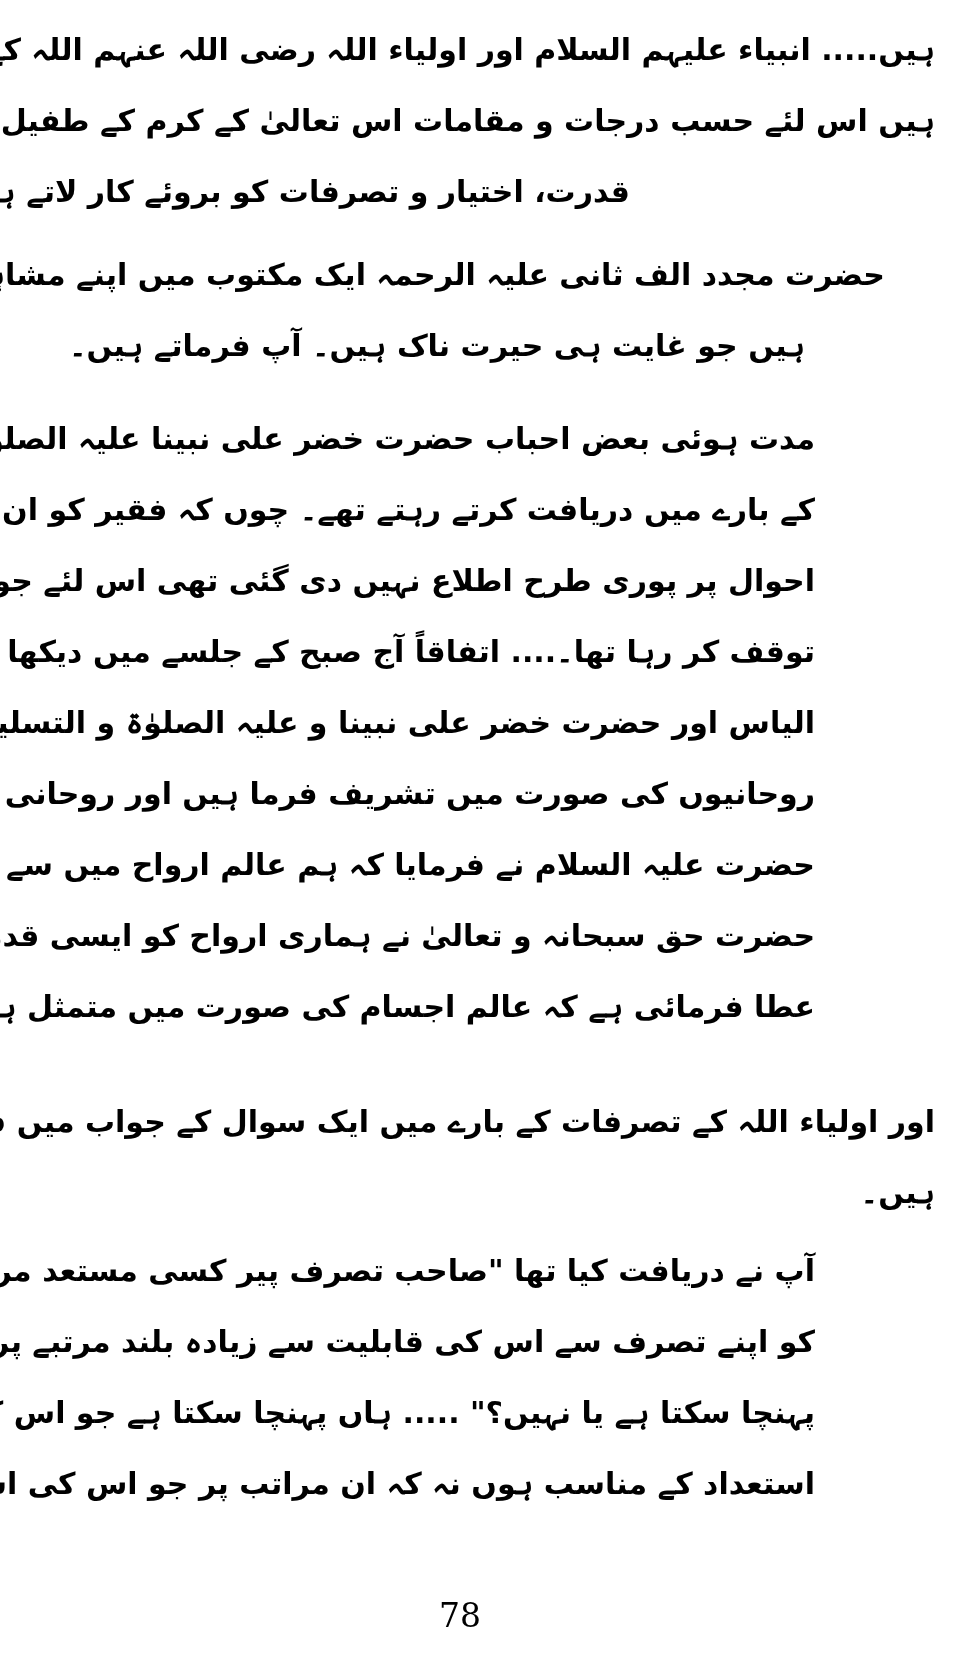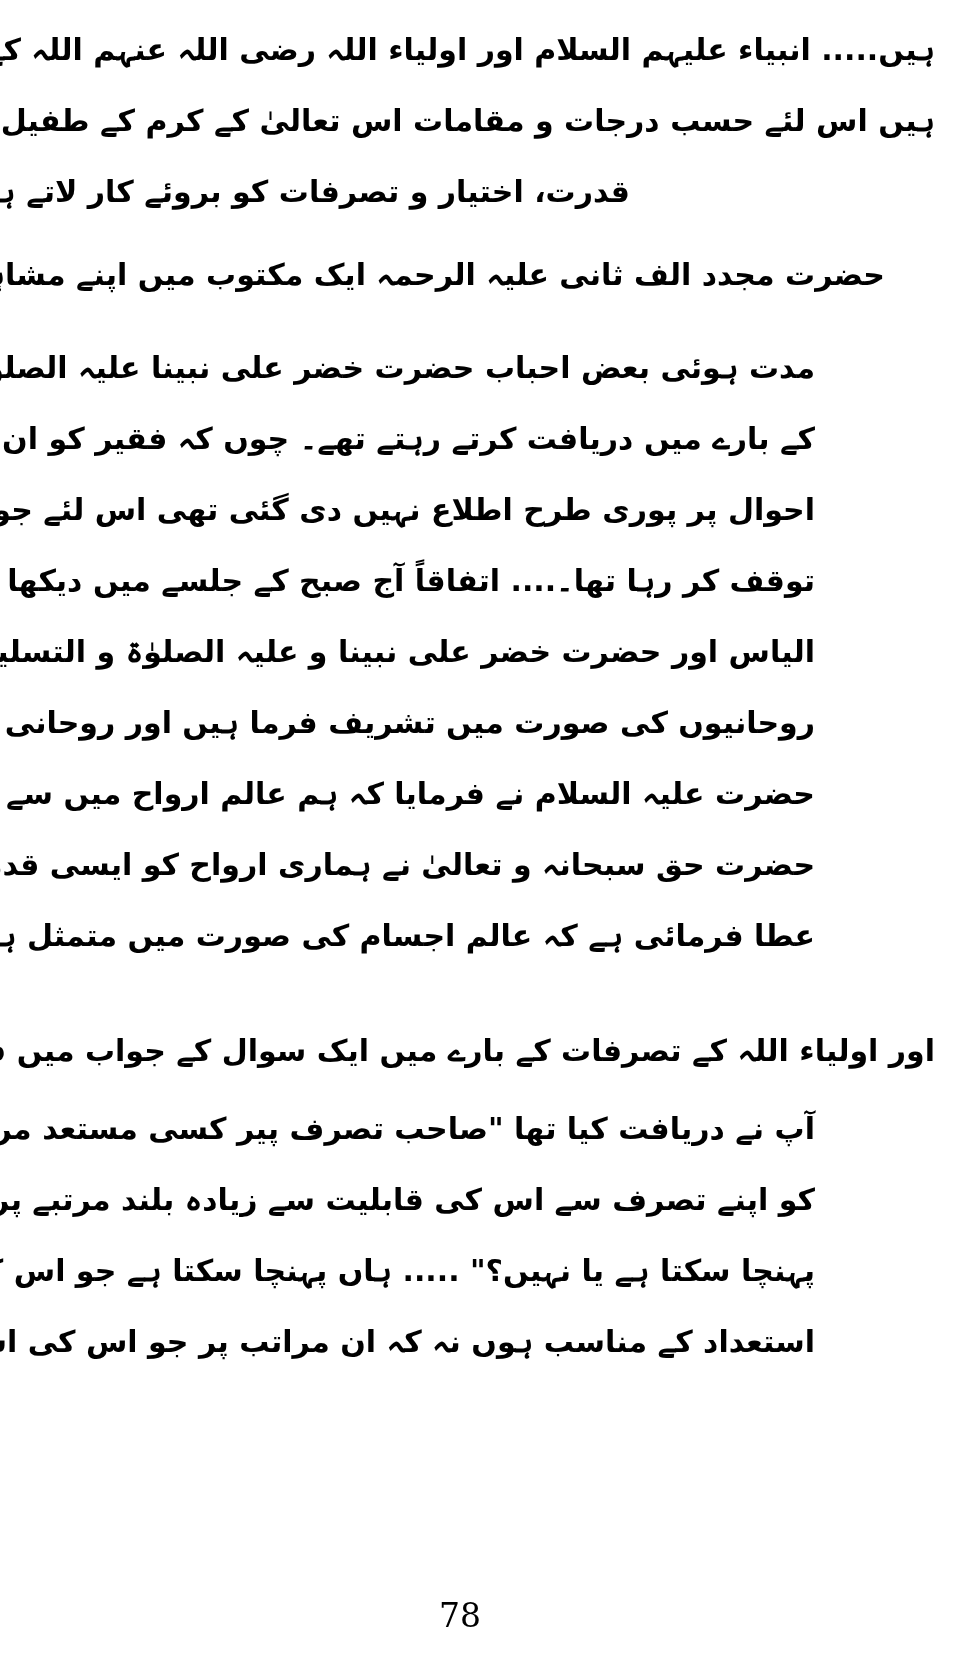--- a/index.html
+++ b/index.html
@@ -51,36 +51,38 @@
 <div class="page">
 
   <div class="p-body mt-top">
     <div class="line">ہیں..... انبیاء علیہم السلام اور اولیاء اللہ رضی اللہ عنہم اللہ کے محبوب اور پیارے</div>
     <div class="line">ہیں اس لئے حسب درجات و مقامات اس تعالیٰ کے کرم کے طفیل اپنی قوت</div>
     <div class="line ind-deep">قدرت، اختیار و تصرفات کو بروئے کار لاتے ہیں۔....</div>
   </div>
 
   <div class="p-body mt-p2">
     <div class="line ind-first">حضرت مجدد الف ثانی علیہ الرحمہ ایک مکتوب میں اپنے مشاہدات کا ذکر فرماتے</div>
+    <div class="line ind-mid">ہیں جو غایت ہی حیرت ناک ہیں۔ آپ فرماتے ہیں۔</div>
   </div>
 
   <div class="p-quote mt-q1">
     <div class="line">مدت ہوئی بعض احباب حضرت خضر علی نبینا علیہ الصلوٰۃ والسلام</div>
     <div class="line">کے بارے میں دریافت کرتے رہتے تھے۔ چوں کہ فقیر کو ان کے</div>
     <div class="line">احوال پر پوری طرح اطلاع نہیں دی گئی تھی اس لئے جواب میں</div>
     <div class="line">توقف کر رہا تھا۔.... اتفاقاً آج صبح کے جلسے میں دیکھا کہ حضرت</div>
     <div class="line">الیاس اور حضرت خضر علی نبینا و علیہ الصلوٰۃ و التسلیمات</div>
     <div class="line">روحانیوں کی صورت میں تشریف فرما ہیں اور روحانی ملاقات میں</div>
     <div class="line">حضرت علیہ السلام نے فرمایا کہ ہم عالم ارواح میں سے ہیں اور</div>
     <div class="line">حضرت حق سبحانہ و تعالیٰ نے ہماری ارواح کو ایسی قدرت کاملہ</div>
     <div class="line">عطا فرمائی ہے کہ عالم اجسام کی صورت میں متمثل ہو کر وہ کام</div>
   </div>
 
   <div class="p-body mt-p3">
     <div class="line">اور اولیاء اللہ کے تصرفات کے بارے میں ایک سوال کے جواب میں فرماتے</div>
+    <div class="line">ہیں۔</div>
   </div>
 
   <div class="p-quote mt-q2">
     <div class="line">آپ نے دریافت کیا تھا "صاحب تصرف پیر کسی مستعد مرید</div>
     <div class="line">کو اپنے تصرف سے اس کی قابلیت سے زیادہ بلند مرتبے پر</div>
     <div class="line">پہنچا سکتا ہے یا نہیں؟" ..... ہاں پہنچا سکتا ہے جو اس کی</div>
     <div class="line">استعداد کے مناسب ہوں نہ کہ ان مراتب پر جو اس کی استعداد</div>
   </div>
 
   <div class="page-number">78</div>

